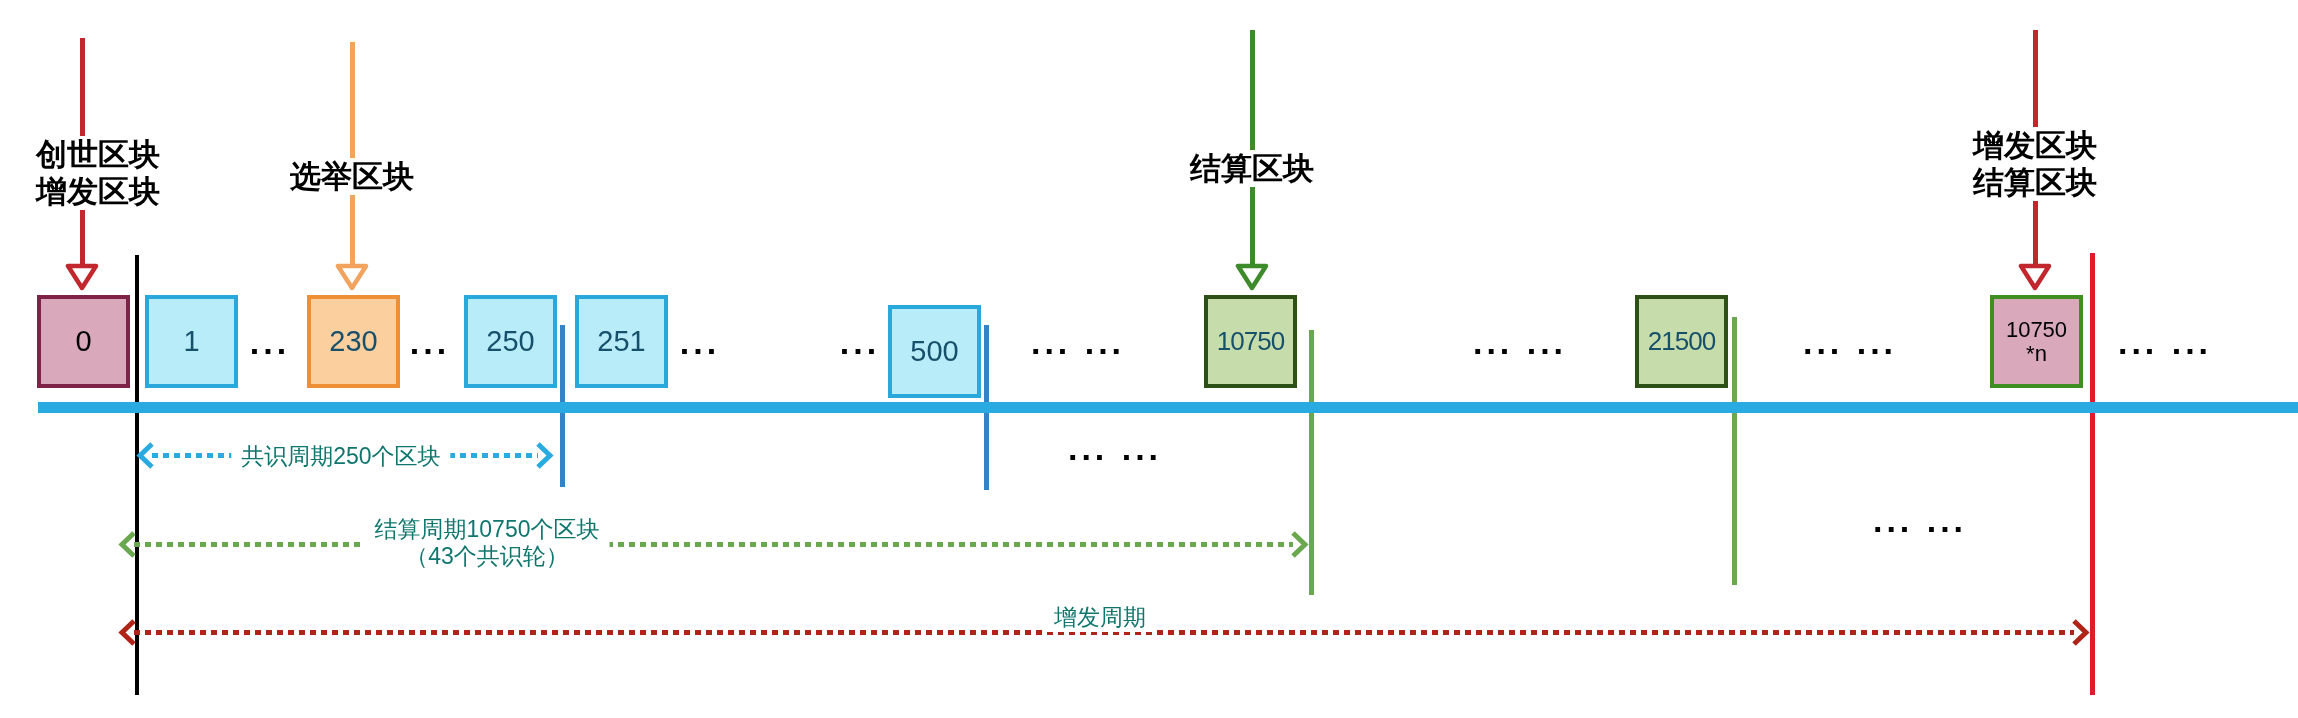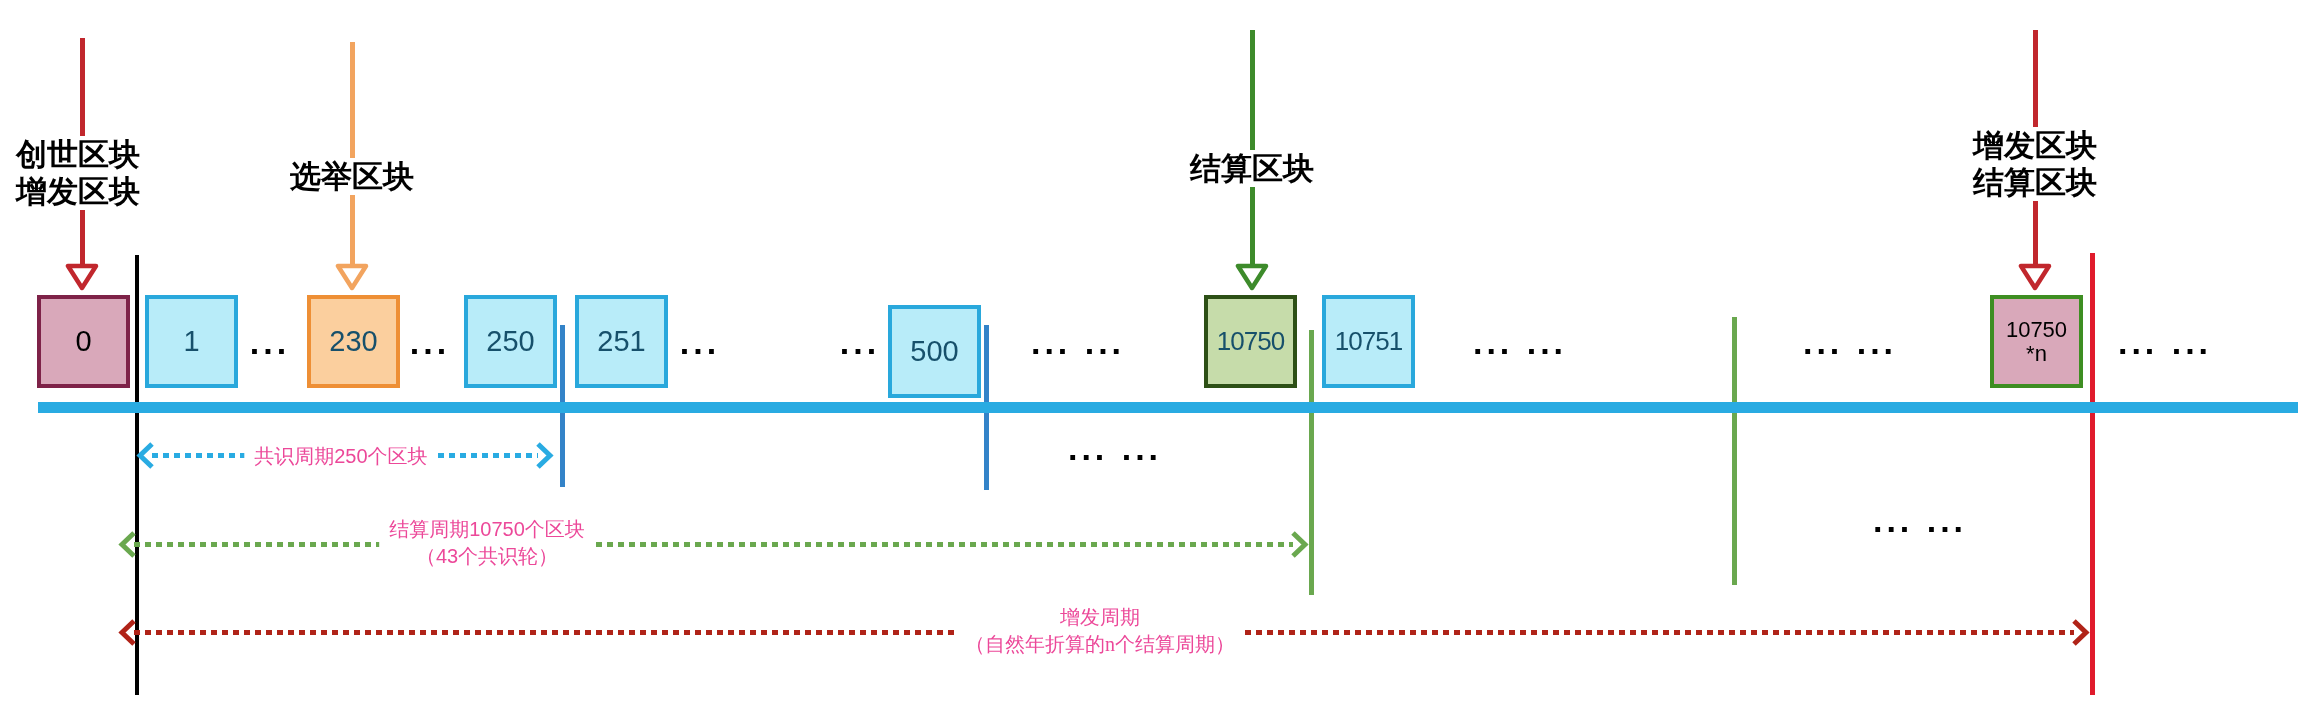--- a/index.html
+++ b/index.html
@@ -28,36 +28,36 @@
         letter-spacing:4px;line-height:40px;white-space:pre;}
 
   .timeline{position:absolute;left:38px;top:402px;width:2260px;height:11px;background:#29abe2;}
 
   .dotarrow{position:absolute;height:31px;}
   .dotline{position:absolute;top:13px;height:5px;left:14px;right:14px;
            background-image:repeating-linear-gradient(to right,var(--c) 0,var(--c) 6px,transparent 6px,transparent 11px);}
   .chev{position:absolute;top:0;width:20px;height:31px;}
   .chev.left{left:-2px;} .chev.right{right:-2px;}
   .dotarrow .label{position:absolute;transform:translate(-50%,0);text-align:center;
-           font-size:20px;color:#ec4899;background:#fff;padding:1px 10px;line-height:27px;white-space:nowrap;}
+           font-size:23px;color:#0f766e;background:#fff;padding:1px 10px;line-height:27px;white-space:nowrap;}
 
   svg{display:block;}
 </style>
 </head>
 <body>
 
 <div id="canvas">
 
   <div class="toparrow-line" style="left:80px;top:38px;height:226px;background:#c1272d;"></div>
   <div class="arrowhead" style="left:64px;top:263px;">
     <svg width="36" height="28">
         <polygon points="4,3 32,3 18,25" fill="#fff" stroke="#c1272d" stroke-width="4.5" stroke-linejoin="round"></polygon>
       </svg>
   </div>
-  <div class="toplabel" style="left:78px;top:136px;">
+  <div class="toplabel" style="left:98px;top:136px;">
     <div>创世区块</div>
     <div>增发区块</div>
   </div>
 
   <div class="toparrow-line" style="left:350px;top:42px;height:222px;background:#f2a45f;"></div>
   <div class="arrowhead" style="left:334px;top:263px;">
     <svg width="36" height="28">
         <polygon points="4,3 32,3 18,25" fill="#fff" stroke="#f2a45f" stroke-width="4.5" stroke-linejoin="round"></polygon>
       </svg>
   </div>
@@ -91,21 +91,21 @@
 
   <div class="timeline"></div>
 
   <div class="block c-genesis" style="left:37px;">0</div>
   <div class="block c-normal" style="left:145px;">1</div>
   <div class="block c-election" style="left:307px;">230</div>
   <div class="block c-normal" style="left:464px;">250</div>
   <div class="block c-normal" style="left:575px;">251</div>
   <div class="block c-normal" style="left:888px;margin-top:10px;">500</div>
   <div class="block c-settle blk-num-small" style="left:1204px;">10750</div>
-  <div class="block c-normal blk-num-small" style="left:1322px;">10751</div>
+  <div class="block c-settle blk-num-small" style="left:1635px;">21500</div>
   <div class="block c-issue" style="left:1990px;">
     <div>
       <div>10750</div>
       <div>*n</div>
     </div>
   </div>
 
   <div class="dots" style="left:270px;top:322px;">...</div>
   <div class="dots" style="left:430px;top:322px;">...</div>
   <div class="dots" style="left:700px;top:322px;">...</div>
@@ -158,17 +158,16 @@
           <polyline points="16,4 4,15.5 16,27" fill="none" stroke="#b02318" stroke-width="5"></polyline>
         </svg>
     </div>
     <div class="chev right">
       <svg width="20" height="31">
           <polyline points="4,4 16,15.5 4,27" fill="none" stroke="#b02318" stroke-width="5"></polyline>
         </svg>
     </div>
     <div class="label" style="left:980px;top:-14px;font-family:Liberation Serif, serif;">
       <div>增发周期</div>
-      <div>（自然年折算的n个结算周期）</div>
     </div>
   </div>
 
 </div>
 
 </body></html>

